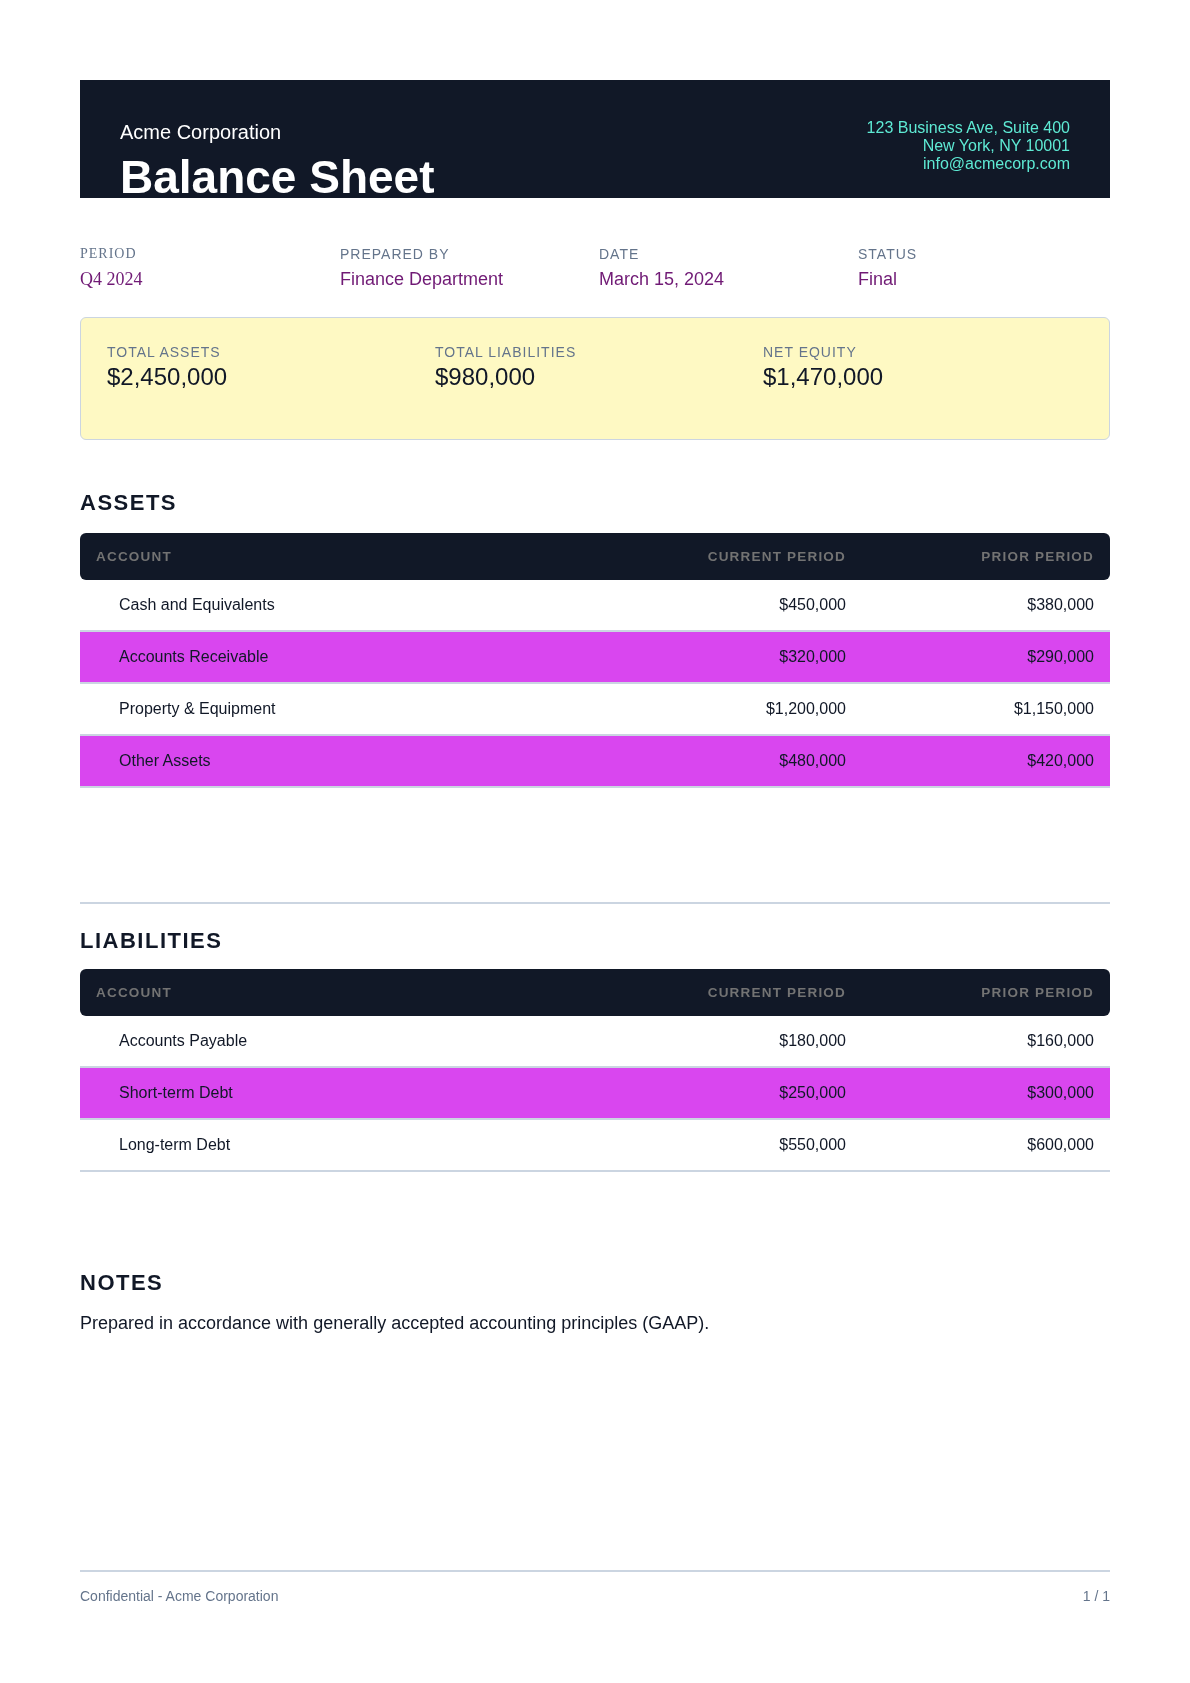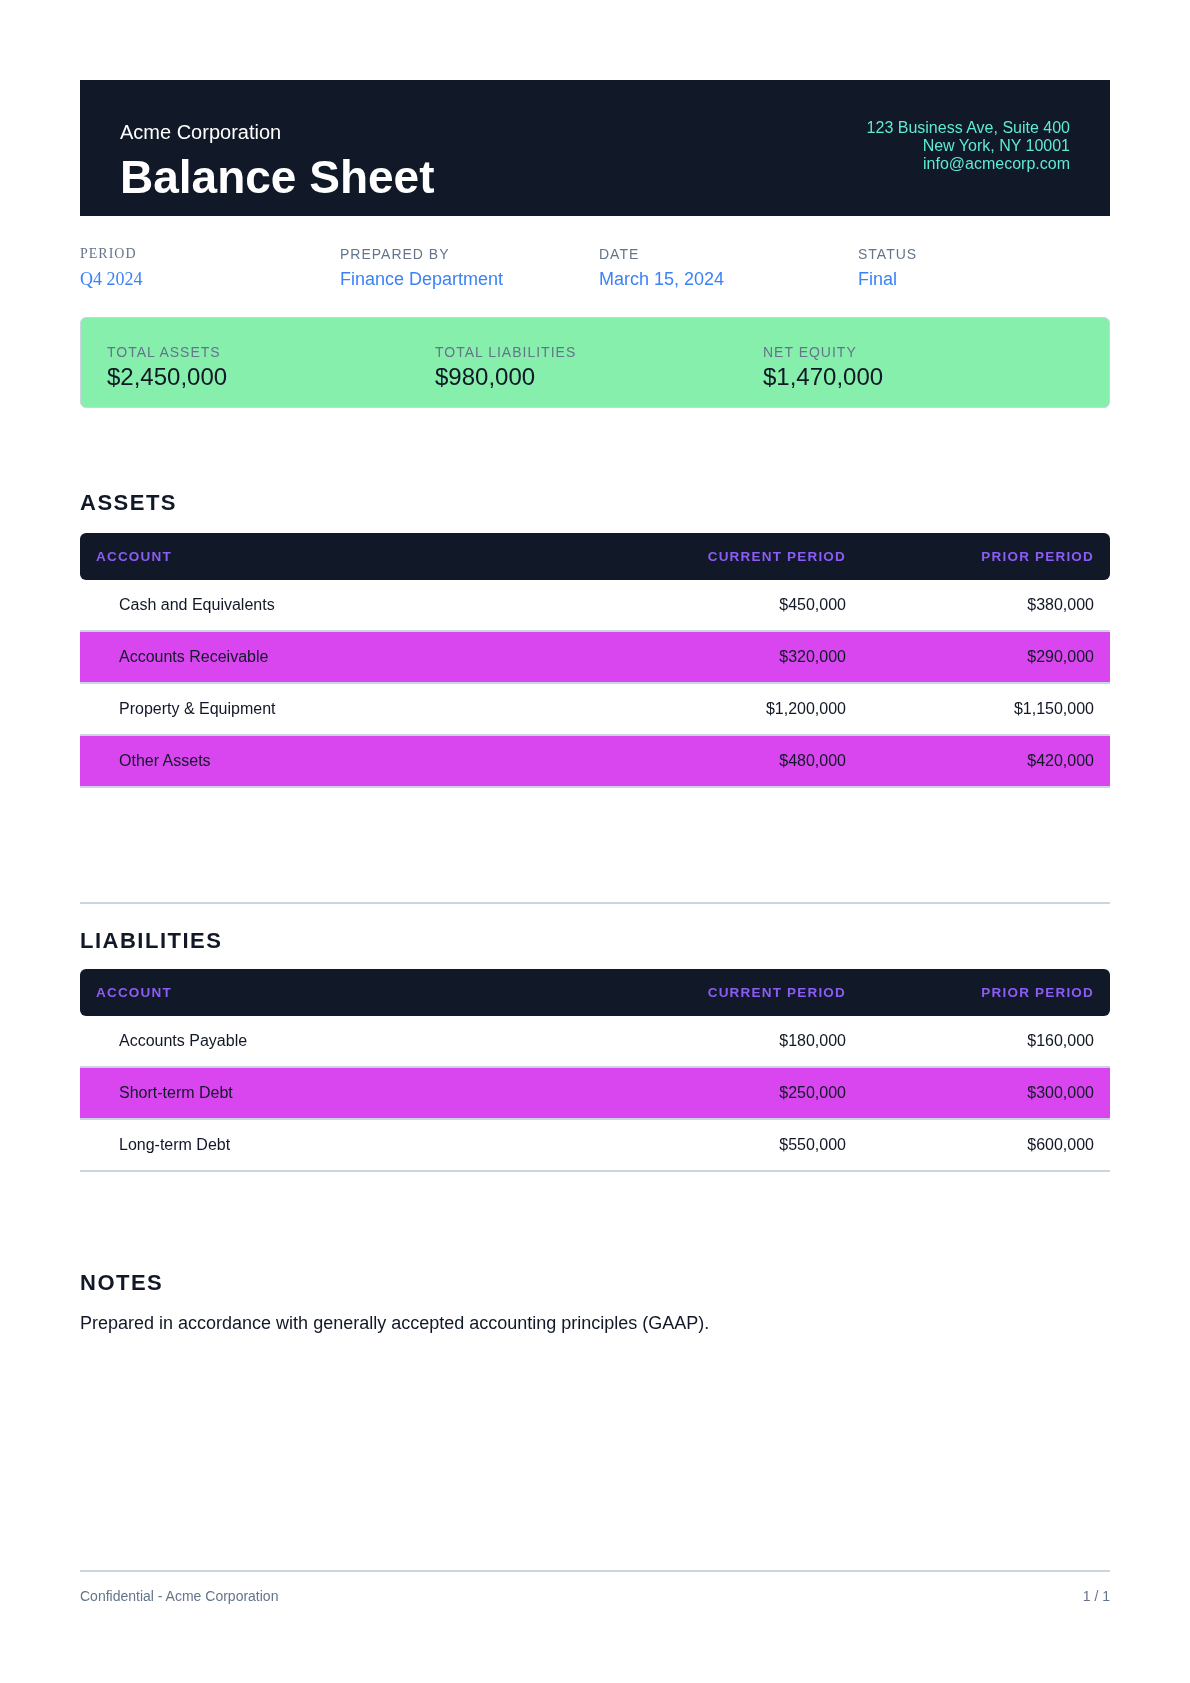--- a/index.html
+++ b/index.html
@@ -4,63 +4,63 @@
 <style>
   * { box-sizing: border-box; margin: 0; padding: 0; }
   html, body { width: 1190px; height: 1683px; background: #ffffff; }
   body { font-family: "Liberation Sans", sans-serif; color: #111827; position: relative; overflow: hidden; }
 
   .page { position: absolute; left: 80px; top: 80px; width: 1030px; }
 
   .header-band {
     position: relative;
     background: #111827;
-    height: 136px;
+    height: 118px;
     overflow: hidden;
     color: #ffffff;
   }
   .company-name {
     position: absolute; left: 40px; top: 40px;
     font-size: 20px; color: #ffffff; line-height: 24px;
   }
   .doc-title {
     position: absolute; left: 40px; top: 70px;
     font-size: 46px; font-weight: 700; line-height: 54px; color: #ffffff;
   }
   .contact {
     position: absolute; right: 40px; top: 39px;
     text-align: right; font-size: 16px; line-height: 18px; color: #5eead4;
   }
 
   .meta-row { position: absolute; top: 166px; left: 0; width: 1030px; height: 50px; }
   .meta-item { position: absolute; top: 0; }
   .meta-label { font-size: 14px; letter-spacing: 1px; color: #64748b; line-height: 16px; }
-  .meta-value { font-size: 18px; color: #3b82f6; line-height: 22px; margin-top: 6px; }
+  .meta-value { font-size: 18px; color: #701a75; line-height: 22px; margin-top: 6px; }
 
   .summary-box {
-    position: absolute; top: 237px; left: 0; width: 1030px; height: 91px;
-    background: #86efac; border: 1.5px solid #cbd5e1; border-radius: 6px;
+    position: absolute; top: 237px; left: 0; width: 1030px; height: 123px;
+    background: #fef9c3; border: 1.5px solid #cbd5e1; border-radius: 6px;
   }
   .summary-item { position: absolute; top: 26px; }
   .summary-label { font-size: 14px; letter-spacing: 1px; color: #64748b; line-height: 16px; }
   .summary-value { font-size: 24px; color: #111827; line-height: 22px; margin-top: 6px; }
 
   .section-title {
     position: absolute; left: 0;
     font-size: 22px; font-weight: 700; letter-spacing: 1.5px; color: #111827; line-height: 26px;
   }
 
   .table { position: absolute; left: 0; width: 1030px; }
   .thead {
     height: 47px; background: #111827; border-radius: 6px;
     position: relative; color: #ffffff;
   }
   .th {
     position: absolute; top: 16px; font-size: 13.5px; font-weight: 700;
-    letter-spacing: 1.2px; line-height: 16px; color: #8b5cf6;
+    letter-spacing: 1.2px; line-height: 16px; color: #737373;
   }
   .th-account { left: 16px; }
   .th-current { right: 264px; text-align: right; }
   .th-prior { right: 16px; text-align: right; }
 
   .tr { position: relative; height: 52px; border-bottom: 2px solid #cbd5e1; background: #ffffff; }
   .tr.alt { background: #d946ef; }
   .td { position: absolute; top: 16px; font-size: 16px; line-height: 18px; color: #111827; margin-left: 23px; }
   .td-account { left: 16px; }
   .td-current { right: 264px; text-align: left; }

